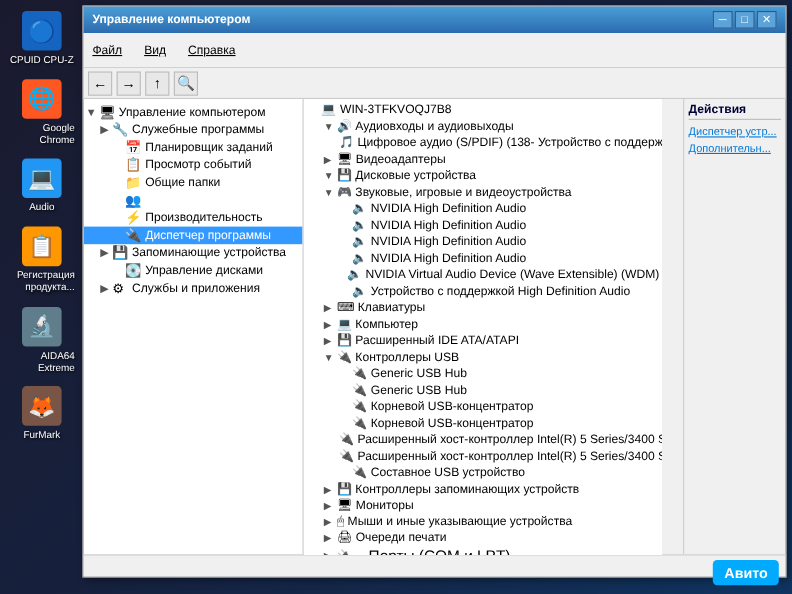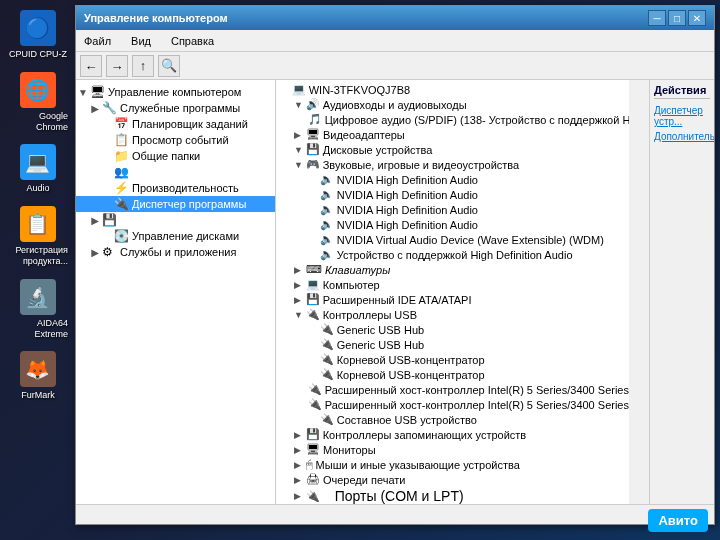--- a/index.html
+++ b/index.html
@@ -98,23 +98,24 @@
       align-items: center;
       justify-content: center;
       cursor: pointer;
     }
 
     .menu-bar {
       background: #f0f0f0;
       border-bottom: 1px solid #ccc;
       display: flex;
       padding: 2px 4px;
-      height: 22px;
+      height: 32px;
       align-items: center;
       gap: 12px;
+      text-decoration: underline;
     }
     .menu-item {
       font-size: 11px;
       color: #000;
       cursor: pointer;
       padding: 1px 4px;
     }
 
     .toolbar {
       background: #f0f0f0;
@@ -194,21 +195,21 @@
       align-items: center;
       padding: 1px 2px;
       cursor: pointer;
       white-space: nowrap;
       font-size: 11px;
       color: #000;
     }
 
     
     .actions-panel {
-      width: 65px;
+      width: 93px;
       background: #f0f0f0;
       border-left: 1px solid #ccc;
       padding: 4px;
       margin-left: 20px;
     }
     .actions-title {
       font-size: 11px;
       font-weight: bold;
       color: #000036;
       margin-bottom: 6px;
@@ -371,20 +372,21 @@
           <div class="tree-item selected">
     <span class="tree-indent" style="width:24px"></span>
     <span class="tree-arrow"> </span>
     <span class="tree-icon">🔌</span>
     <span class="tree-label">Диспетчер программы</span>
   </div>
           <div class="tree-item">
     <span class="tree-indent" style="width:12px"></span>
     <span class="tree-arrow">▶</span>
     <span class="tree-icon">💾</span>
+    <span class="tree-label">Запоминающие устройства</span>
   </div>
           <div class="tree-item">
     <span class="tree-indent" style="width:24px"></span>
     <span class="tree-arrow"> </span>
     <span class="tree-icon">💽</span>
     <span class="tree-label">Управление дисками</span>
   </div>
           <div class="tree-item">
     <span class="tree-indent" style="width:12px"></span>
     <span class="tree-arrow">▶</span>
@@ -451,21 +453,21 @@
     <span style="font-size:11px;">NVIDIA Virtual Audio Device (Wave Extensible) (WDM)</span>
   </div>
           <div class="dev-item" style="padding-left: 32px;">
     <span style="width:12px;font-size:9px;color:#555;"> </span>
     <span style="font-size:11px;margin-right:3px;">🔈</span>
     <span style="font-size:11px;">Устройство с поддержкой High Definition Audio</span>
   </div>
           <div class="dev-item" style="padding-left: 18px;">
     <span style="width:12px;font-size:9px;color:#555;">▶</span>
     <span style="font-size:11px;margin-right:3px;">⌨</span>
-    <span style="font-size:11px;font-style:italic;">Клавиатуры</span>
+    <span style="font-size:11px;">Клавиатуры</span>
   </div>
           <div class="dev-item" style="padding-left: 18px;">
     <span style="width:12px;font-size:9px;color:#555;">▶</span>
     <span style="font-size:11px;margin-right:3px;">💻</span>
     <span style="font-size:11px;">Компьютер</span>
   </div>
           <div class="dev-item" style="padding-left: 18px;">
     <span style="width:12px;font-size:9px;color:#555;">▶</span>
     <span style="font-size:11px;margin-right:3px;">💾</span>
     <span style="font-size:11px;">Расширенный IDE ATA/ATAPI</span>

